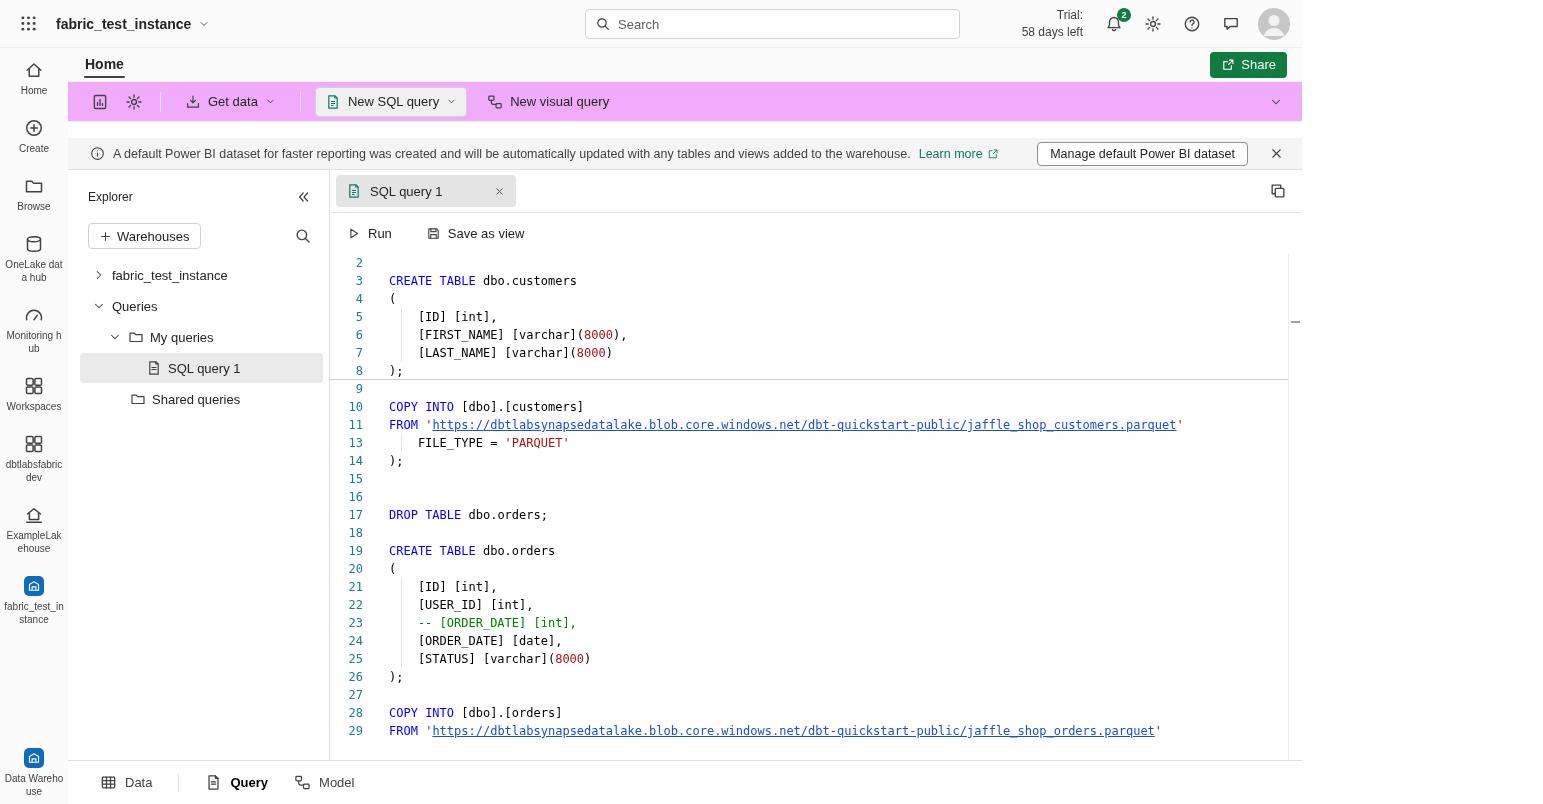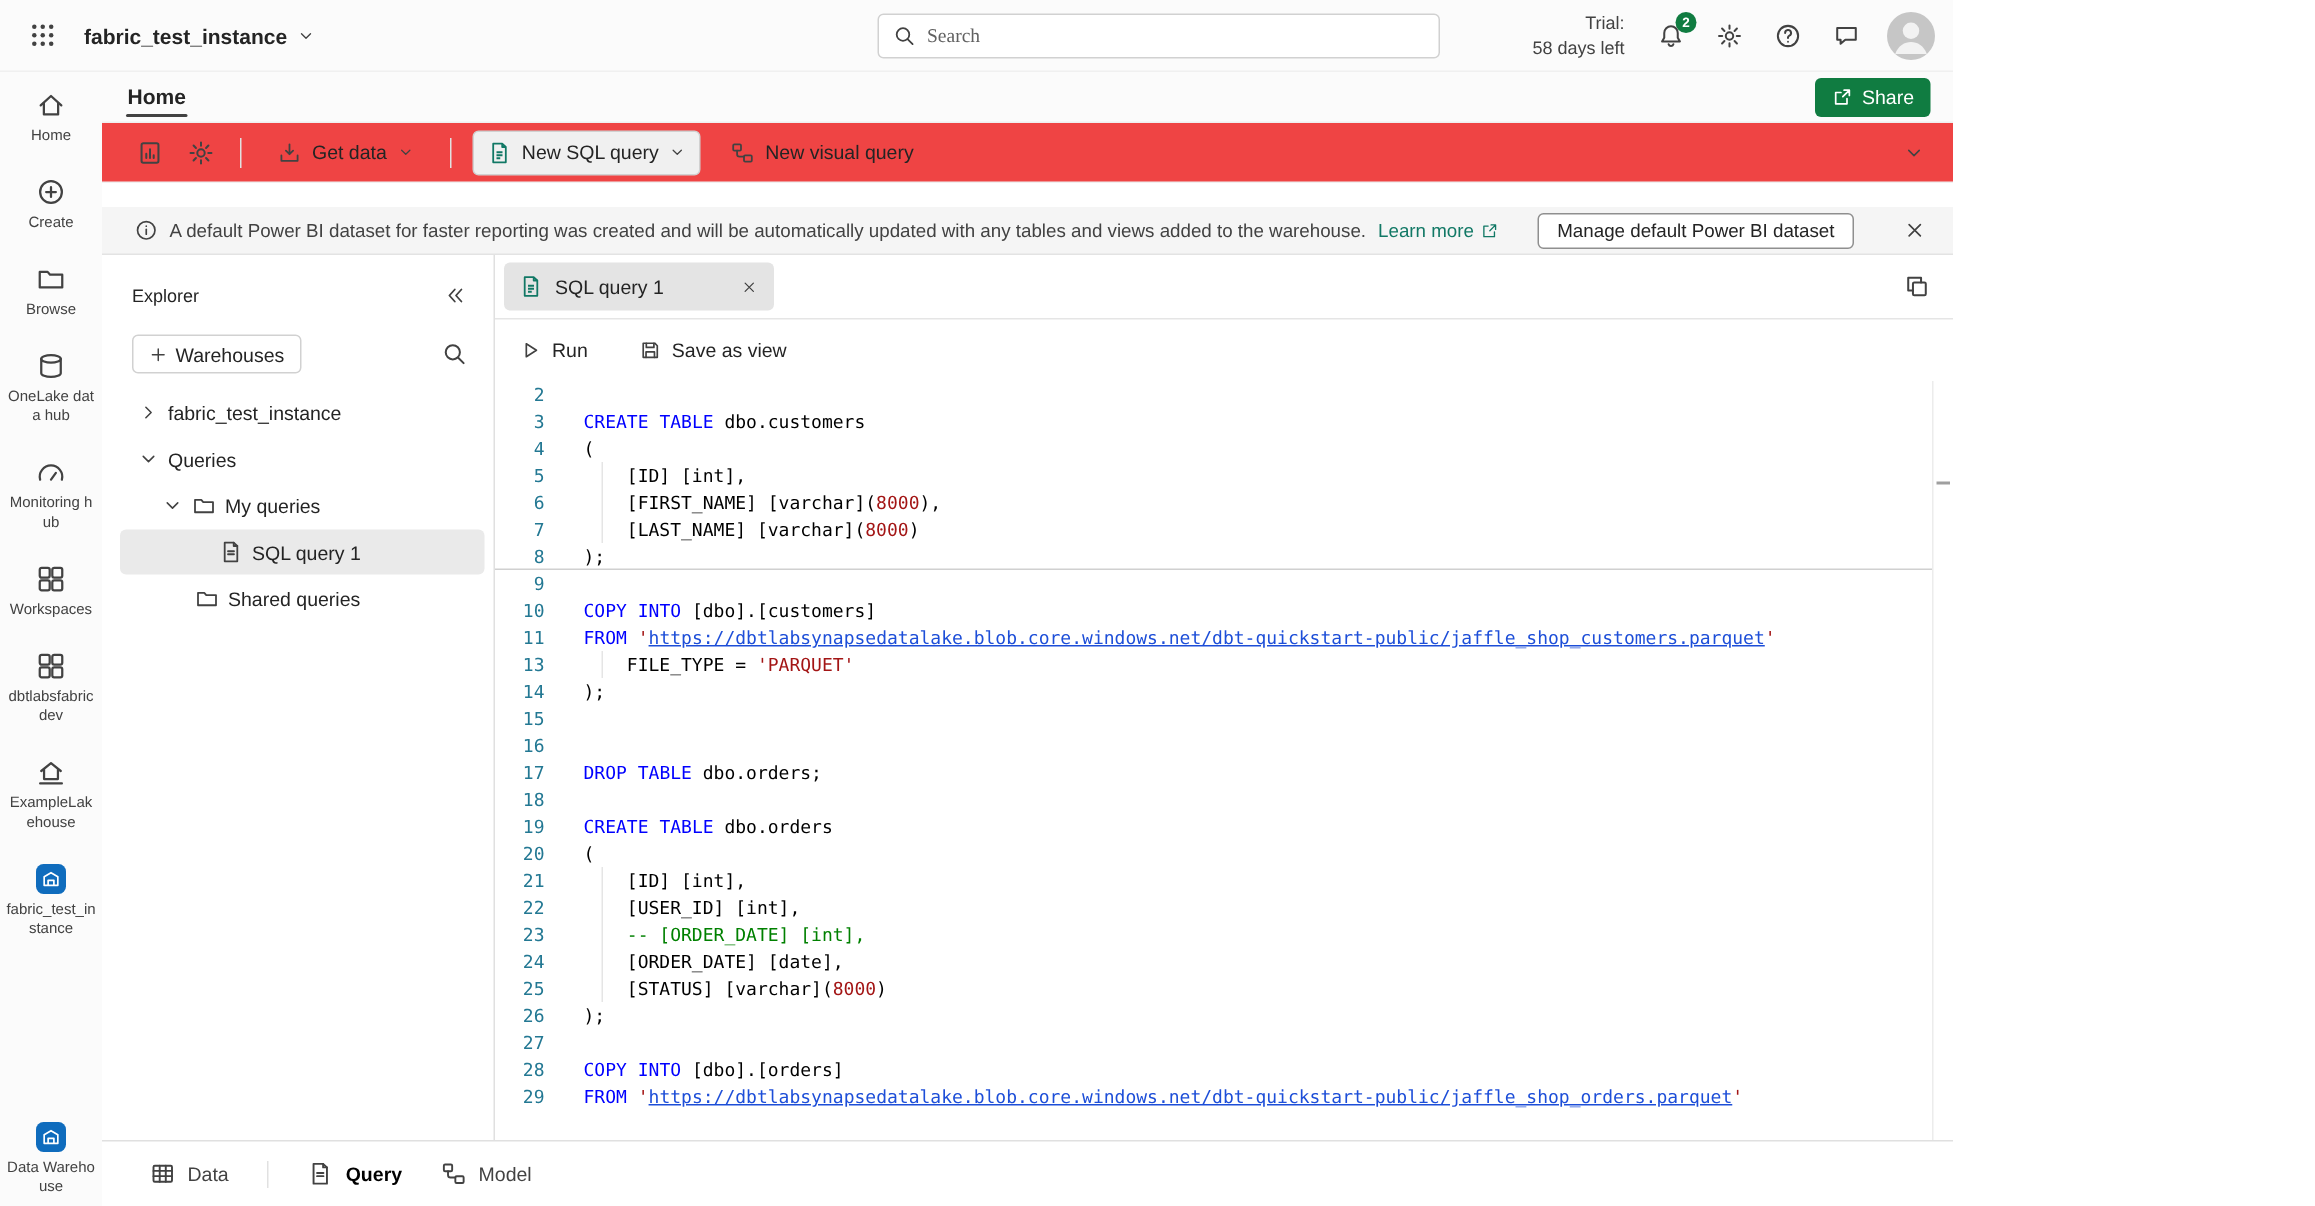--- a/index.html
+++ b/index.html
@@ -12,58 +12,58 @@
 
   
   .topbar{position:absolute;top:0;left:0;right:0;height:48px;background:#fbfbfb;
           display:flex;align-items:center;padding:0 12px 0 14px;gap:14px;border-bottom:1px solid #f0f0f0}
   .waffle{background:none;border:none;width:28px;height:28px;display:flex;align-items:center;justify-content:center}
   .waffle .icon{width:17px;height:17px}
   .appname{display:flex;align-items:center;gap:7px;font-size:14px;font-weight:700;cursor:pointer}
   .appname .icon{width:12px;height:12px}
   .searchbox{position:absolute;left:585px;top:9px;width:375px;height:30px;background:#fff;
              border:1px solid #d1d1d1;border-radius:4px;display:flex;align-items:center;gap:7px;padding:0 9px}
-  .searchbox input{flex:1;border:none;outline:none;background:transparent;font-family:Liberation Serif, serif;font-size:13px;color:#242424}
+  .searchbox input{flex:1;border:none;outline:none;background:transparent;font-family:Liberation Sans, sans-serif;font-size:13px;color:#242424}
   .searchbox input::placeholder{color:#616161}
   .top-right{margin-left:auto;display:flex;align-items:center;gap:15px}
   .trial{font-size:12px;color:#424242;text-align:right;line-height:1.35;margin-right:4px}
   .icon-btn{position:relative;background:none;border:none;width:24px;height:24px;display:inline-flex;
             align-items:center;justify-content:center;color:#424242;padding:0}
   .icon-btn .icon{width:18px;height:18px}
   .badge{position:absolute;top:-4px;right:-5px;min-width:14px;height:14px;border-radius:8px;background:#107c41;
          color:#fff;font-size:9px;font-weight:700;display:flex;align-items:center;justify-content:center;padding:0 2px}
   .avatar{width:32px;height:32px;border-radius:50%;background:#c6c6c6;border:none;overflow:hidden;padding:0}
   .avatar .icon{width:32px;height:32px}
 
   
   .home-row{position:absolute;top:48px;left:68px;right:0;height:34px;background:#fbfbfb;
             display:flex;align-items:center;padding:0 15px;border-bottom:1px solid #f0f0f0}
   .home-tab{position:relative;font-size:14px;font-weight:700;padding:2px 2px 4px}
   .home-tab::after{content:"";position:absolute;left:1px;right:1px;bottom:-2px;height:2px;background:#424242;border-radius:2px}
   .share-btn{margin-left:auto;height:26px;background:#107c41;color:#fff;border:none;border-radius:4px;
              display:flex;align-items:center;gap:6px;padding:0 11px;font-size:13px}
   .share-btn .icon{width:14px;height:14px;color:#fff}
 
-  .ribbon{position:absolute;top:82px;left:68px;right:0;height:40px;background:#ef4444;
+  .ribbon{position:absolute;top:82px;left:68px;right:0;height:40px;background:#f0abfc;
           display:flex;align-items:center;gap:10px;padding:0 14px 0 20px;border-bottom:1px solid #f0f0f0}
   .rbtn{display:flex;align-items:center;gap:7px;background:none;border:1px solid transparent;height:30px;
         padding:0 9px;font-size:13px;color:#242424;border-radius:4px}
   .rbtn .chev{width:11px;height:11px}
   .chip{background:#f0f0f0;border-color:#d1d1d1}
   .vdiv{width:1px;height:20px;background:#e1e1e1;margin:0 4px}
   .ribbon-collapse{margin-left:auto}
   .ribbon-collapse .icon{width:14px;height:14px}
 
   .banner{position:absolute;top:138px;left:68px;right:0;height:32px;background:#f5f5f5;border-bottom:1px solid #e3e3e3;
           display:flex;align-items:center;gap:8px;padding:0 14px 0 22px;font-size:12.5px;color:#424242}
   .banner .icon{width:15px;height:15px}
   .banner-link{display:flex;align-items:center;gap:4px;color:#117865;text-decoration:none;cursor:pointer}
   .banner-link .icon{width:12px;height:12px;color:#117865}
   .banner-btn{margin-left:auto;height:24px;background:#fff;border:1px solid #8f8f8f;border-radius:4px;
-              padding:0 12px;font-size:12.5px;color:#242424;margin-right:20px}
+              padding:0 12px;font-size:12.5px;color:#242424;margin-right:8px}
 
   
   .rail{position:absolute;top:48px;left:0;width:68px;bottom:0;background:#fbfbfb;
         display:flex;flex-direction:column;align-items:center;padding:12px 0 6px;gap:21px}
   .rail-item{display:flex;flex-direction:column;align-items:center;gap:4px;width:64px;cursor:pointer;background:none;border:none}
   .rail-item .icon{width:20px;height:20px}
   .rail-label{font-size:10px;line-height:1.3;color:#424242;text-align:center;word-break:break-all;max-width:60px;font-family:inherit}
   .blue-tile{width:24px;height:24px;background:#0f6cbd;border-radius:5px;padding:3px;color:#fff}
   .rail-bottom{margin-top:auto}
 

